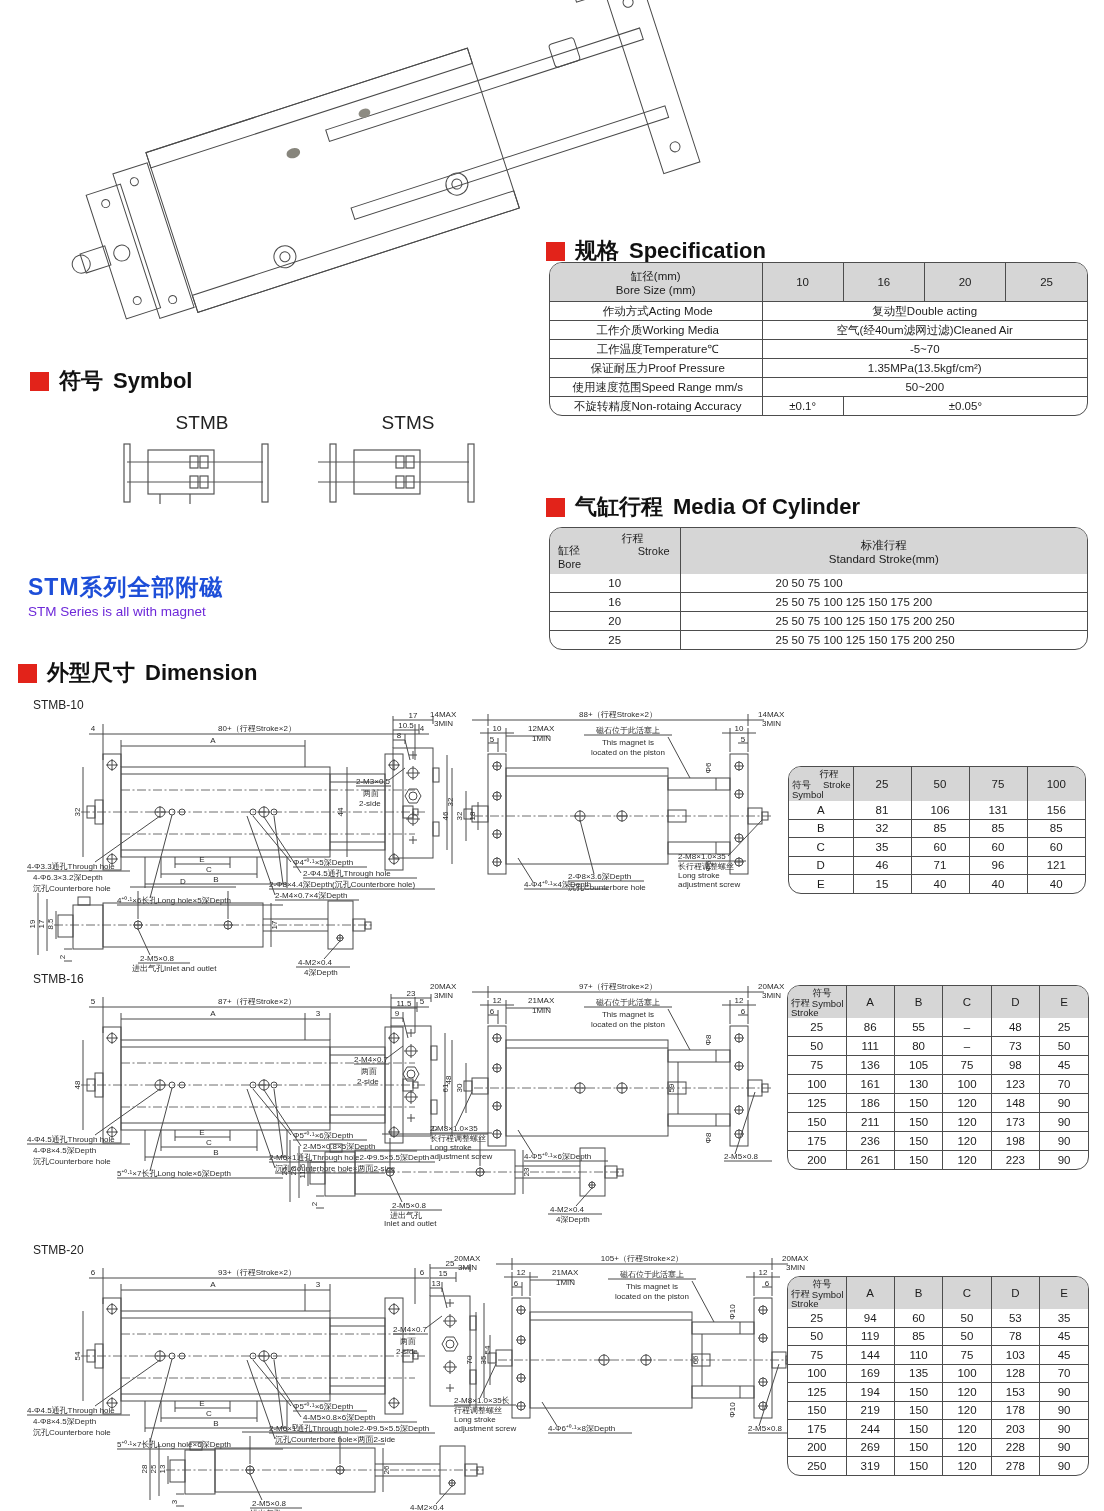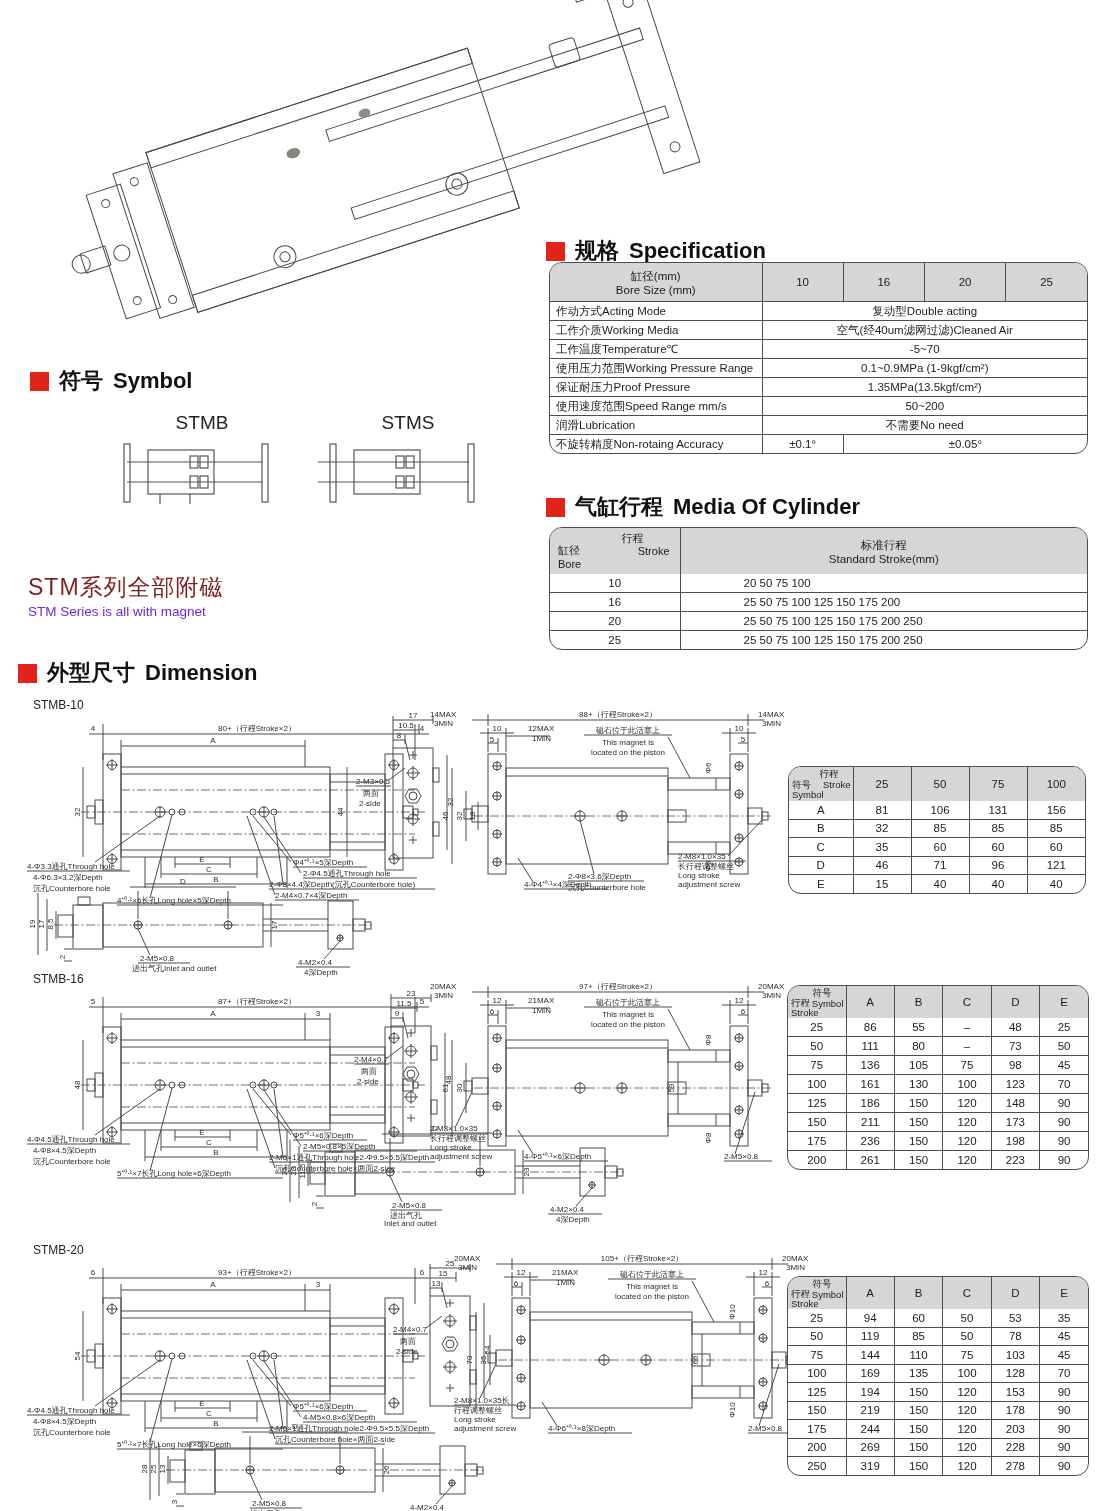--- a/index.html
+++ b/index.html
@@ -2,39 +2,39 @@
 <html><head>
 <meta charset="utf-8">
 <style>
   html,body{margin:0;padding:0}
   body{width:1104px;height:1511px;position:relative;background:#fff;
        font-family:"Liberation Sans",sans-serif;color:#1c1c1c;overflow:hidden}
   .abs{position:absolute}
   .sec-hd{position:absolute;display:flex;align-items:center;gap:10px;font-weight:bold;font-size:22px;color:#111;white-space:nowrap}
   .rsq{width:19px;height:19px;background:#e2231a;flex:0 0 auto}
   .mdl{position:absolute;font-size:12px;color:#222}
-  .note-zh{position:absolute;font-size:23px;font-weight:normal;color:#7f1d1d;letter-spacing:1px}
+  .note-zh{position:absolute;font-size:23px;font-weight:bold;color:#1d4ed8;letter-spacing:1px}
   .note-en{position:absolute;font-size:13.5px;color:#6d28d9}
   .symlbl{position:absolute;font-size:19px;color:#222;text-align:center}
 
   
   .tblwrap{position:absolute;border:1.5px solid #4d4d4d;border-radius:13px;overflow:hidden;background:#fff}
   table{border-collapse:collapse;width:100%;table-layout:fixed;font-size:11.5px;color:#1c1c1c}
   th,td{border-right:1px solid #4d4d4d;border-bottom:1px solid #4d4d4d;text-align:center;
         padding:0 2px;height:18px;font-weight:normal;white-space:nowrap;overflow:hidden}
   tr>*:last-child{border-right:none}
   tr:last-child>*{border-bottom:none}
   .hrow th{background:#d6d6d6}
-  .lb{text-align:left;padding-left:6px}
+  .lb{text-align:center;padding-left:6px}
   .corner{position:relative;background-image:linear-gradient(to bottom right,rgba(0,0,0,0) 49.4%,#4d4d4d 49.4%,#4d4d4d 50.6%,rgba(0,0,0,0) 50.6%)}
   .corner span{position:absolute;line-height:1;font-size:11px}
   .dimtbl .corner span{font-size:9.5px}
   .spec .hrow th{height:38px}
   .stroke-tbl .hrow th{height:46px}
-  .stroke-tbl .strokes{text-align:left;padding-left:63px}
+  .stroke-tbl .strokes{text-align:left;padding-left:95px}
   .dimtbl th{height:14px}
   .d10 td{height:17.5px}
   .d16 td{height:18px}
   .d20 td{height:17.5px}
 
   
   .dwg{position:absolute;overflow:visible}
   .dwg line,.dwg rect,.dwg circle,.dwg path,.dwg polyline,.dwg polygon{stroke:#4a4a4a;stroke-width:1;fill:none}
   .dwg .dd{stroke-dasharray:9 2.5 2 2.5;stroke-width:0.8}
   .dwg text{fill:#2b2b2b;font-size:8px;stroke:none}
@@ -126,34 +126,26 @@
         </tr>
     <tr>
           <td class="lb">工作介质Working Media</td>
           <td colspan="4">空气(经40um滤网过滤)Cleaned Air</td>
         </tr>
     <tr>
           <td class="lb">工作温度Temperature℃</td>
           <td colspan="4">-5~70</td>
         </tr>
     <tr>
-          <td class="lb">使用压力范围Working Pressure Range</td>
-          <td colspan="4">0.1~0.9MPa (1-9kgf/cm²)</td>
-        </tr>
-    <tr>
           <td class="lb">保证耐压力Proof Pressure</td>
           <td colspan="4">1.35MPa(13.5kgf/cm²)</td>
         </tr>
     <tr>
           <td class="lb">使用速度范围Speed Range mm/s</td>
           <td colspan="4">50~200</td>
-        </tr>
-    <tr>
-          <td class="lb">润滑Lubrication</td>
-          <td colspan="4">不需要No need</td>
         </tr>
     <tr>
           <td class="lb">不旋转精度Non-rotaing Accuracy</td>
           <td>±0.1°</td>
           <td colspan="3">±0.05°</td>
         </tr>
   </tbody>
     </table>
 </div>
 

